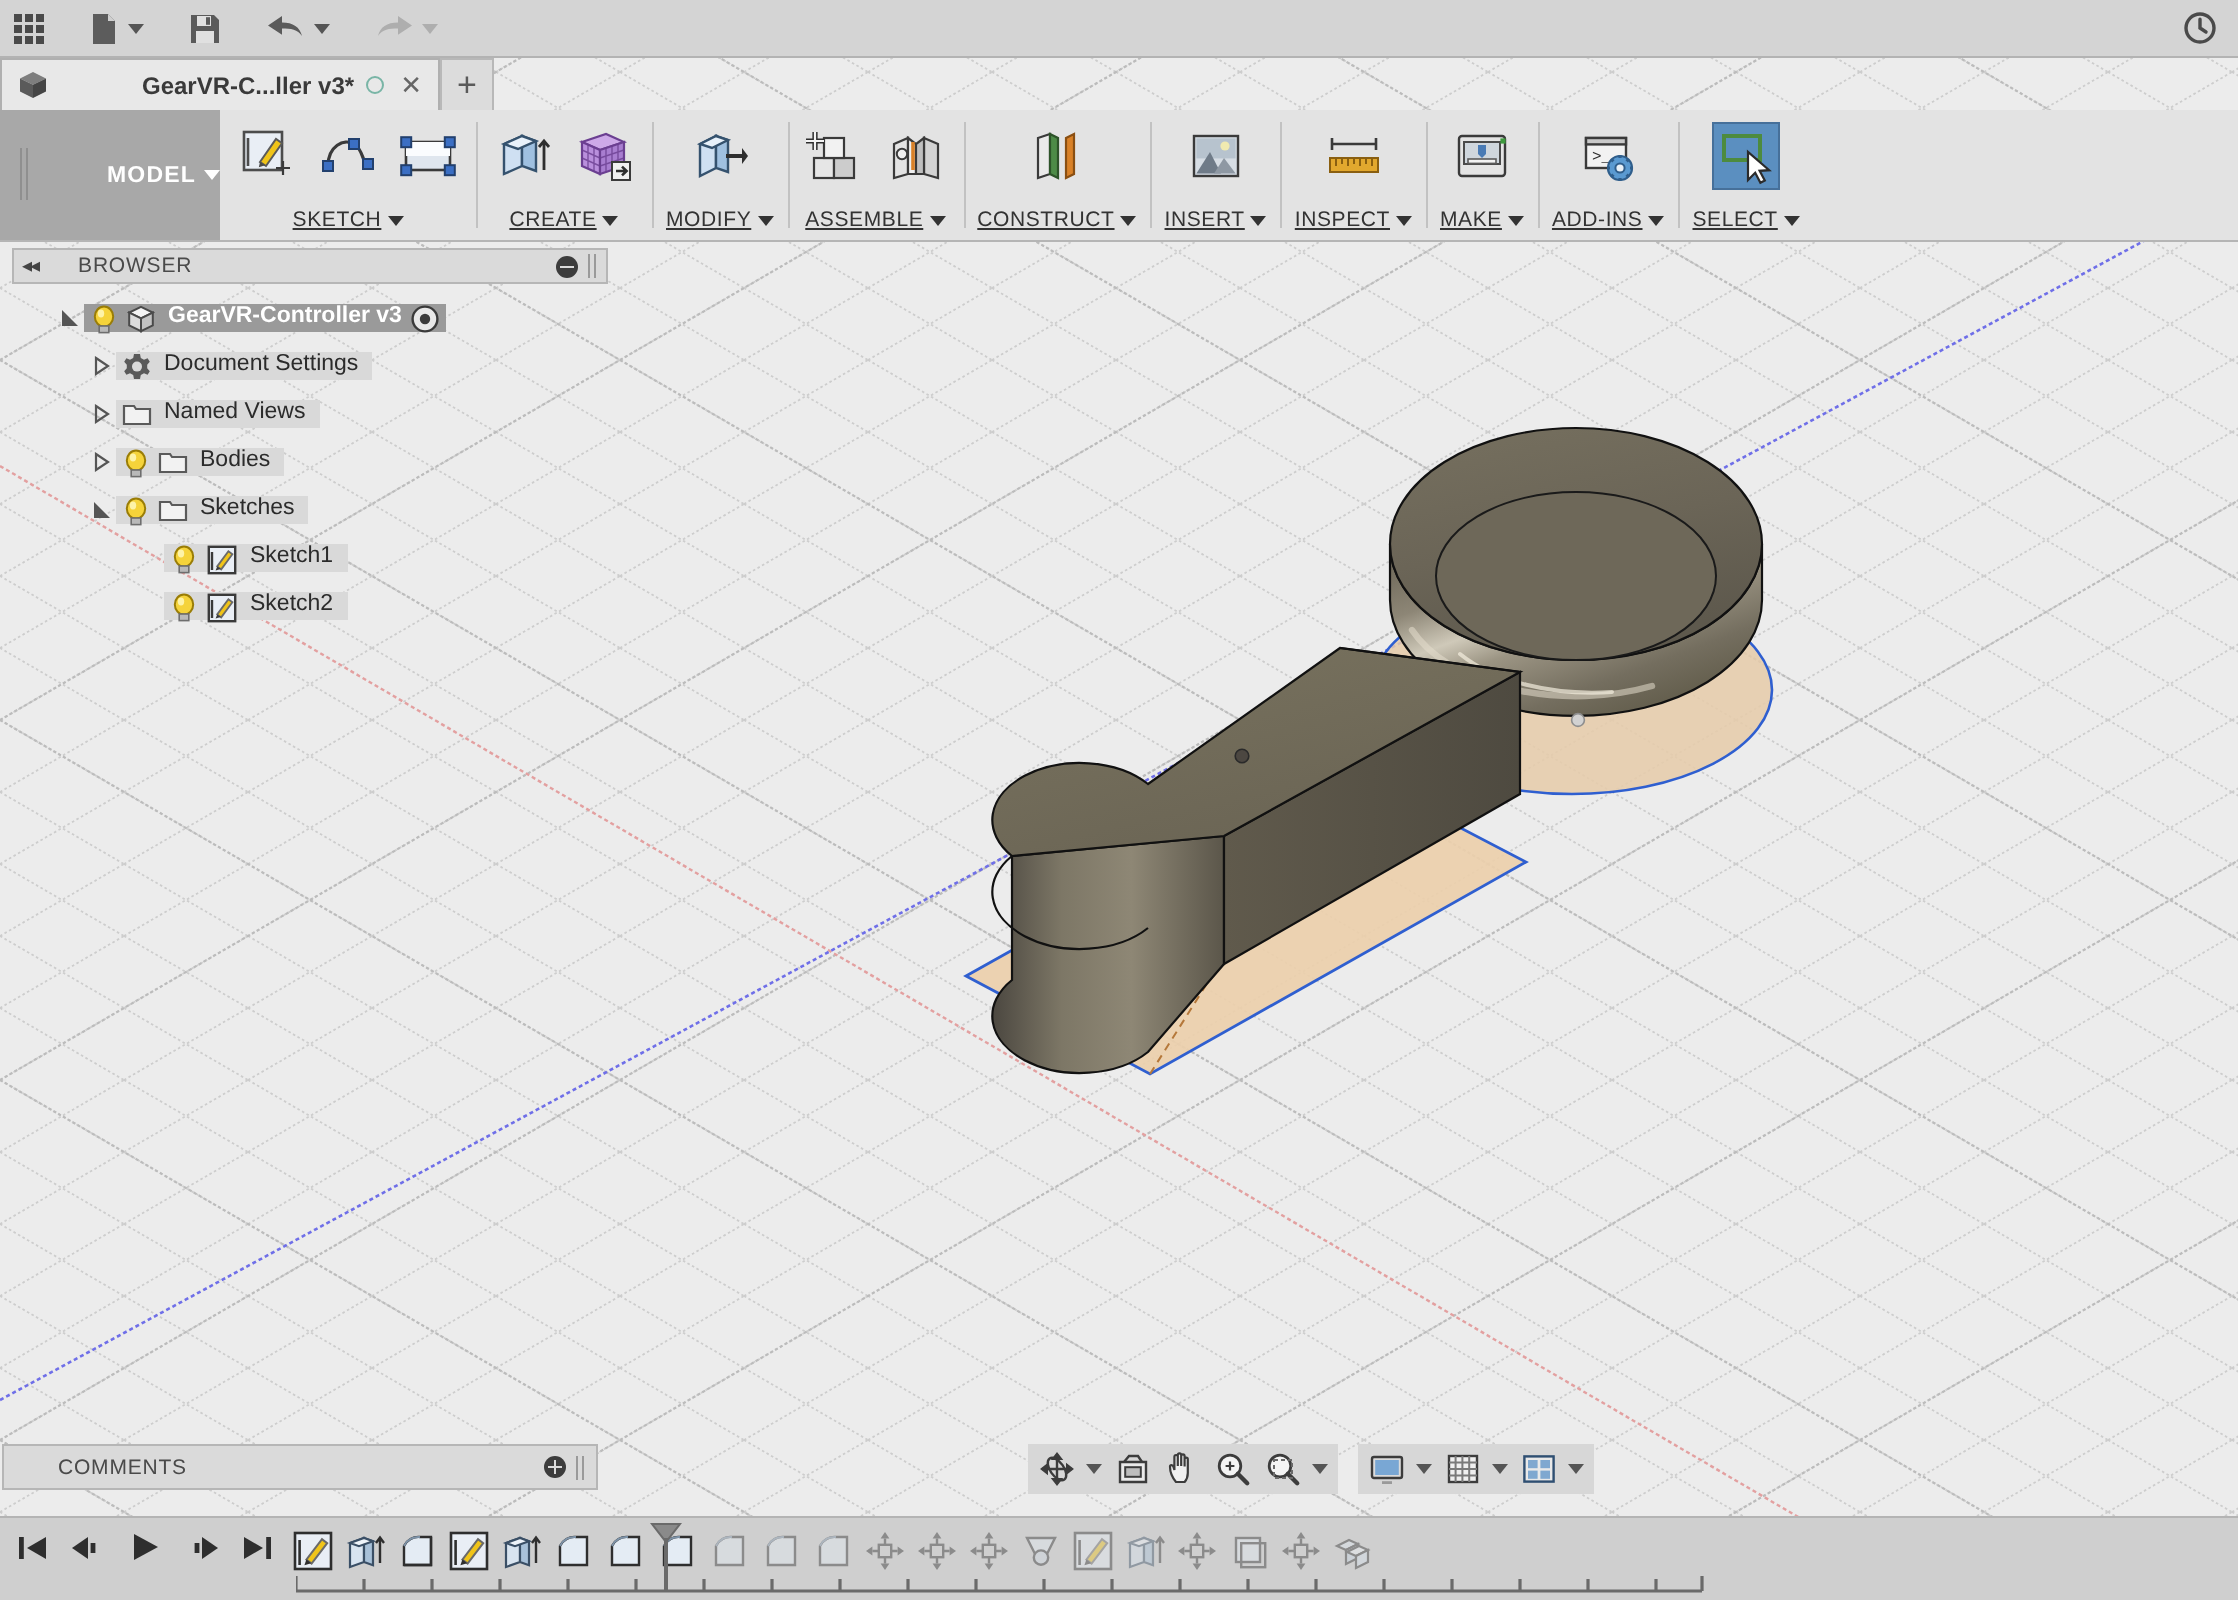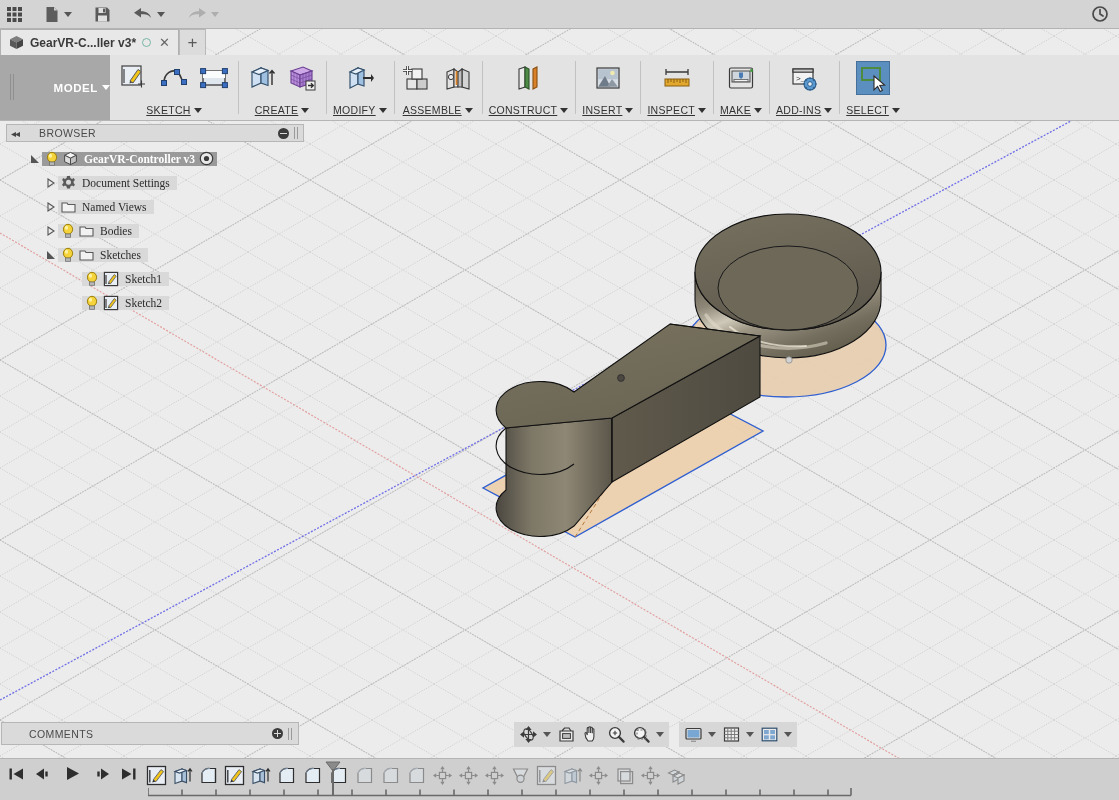--- a/index.html
+++ b/index.html
@@ -38,21 +38,21 @@
   #tabstrip{
     position:absolute;left:0;top:28px;width:1119px;height:27px;
     display:flex;align-items:flex-end;
   }
   #doctab{
     display:flex;align-items:center;height:26px;
     background:#e8e8e8;border:1px solid #b0b0b0;border-bottom:none;
     padding:0 6px 0 8px;gap:6px;
     box-sizing:border-box;
   }
-  #doctab .tabname{font-size:12px;color:#3a3a3a;white-space:nowrap;font-weight:bold;}
+  #doctab .tabname{font-size:12px;color:#3a3a3a;white-space:nowrap;font-weight:bold;margin-left:41px;}
   .tab-dot{width:9px;height:9px;border:1.5px solid #79b5a6;border-radius:50%;box-sizing:border-box;}
   .tab-x{font-size:13px;color:#666;line-height:1;padding:0 2px;cursor:default;}
   #newtab{
     width:27px;height:26px;display:flex;align-items:center;justify-content:center;
     font-size:17px;color:#5a5a5a;background:#dcdcdc;border:1px solid #b8b8b8;border-bottom:none;
     box-sizing:border-box;
   }
 
   
   #ribbon{
@@ -87,21 +87,21 @@
   }
   #browser-head .title{margin-left:20px;text-align:right;}
   .bh-left{color:#444;font-size:10px;letter-spacing:-1px;}
   .bh-right{margin-left:auto;display:flex;align-items:center;gap:5px;}
   .circ-minus{width:11px;height:11px;border-radius:50%;background:#3c3c3c;position:relative;}
   .circ-minus::after{content:"";position:absolute;left:2px;top:5px;width:7px;height:1.6px;background:#dadada;}
   .grip-v{width:5px;height:12px;background:repeating-linear-gradient(to right,#9a9a9a 0 1px,transparent 1px 3px);}
 
   #tree{margin-top:6px;font-size:11.5px;color:#2b2b2b;}
   .trow{display:flex;align-items:center;height:21px;margin-bottom:3px;}
-  .tw{display:inline-flex;align-items:center;height:14px;background:#d9d9d9;padding:0 7px 0 3px;gap:4px;font-family:Liberation Serif, serif;}
+  .tw{display:inline-flex;align-items:flex-start;height:14px;background:#d9d9d9;padding:0 7px 0 3px;gap:4px;}
   .tw.root{background:#9a9a9a;padding-right:3px;}
   .tw.root .lbl{color:#ffffff;font-weight:bold;}
   .arrow{width:14px;height:19px;display:flex;align-items:center;justify-content:center;flex:none;}
   .lbl{white-space:nowrap;padding-left:2px;}
   .indent{flex:none;}
 
   
   #comments{
     position:absolute;left:1px;top:722px;width:298px;height:23px;
     background:#dadada;border:1px solid #b6b6b6;box-sizing:border-box;

